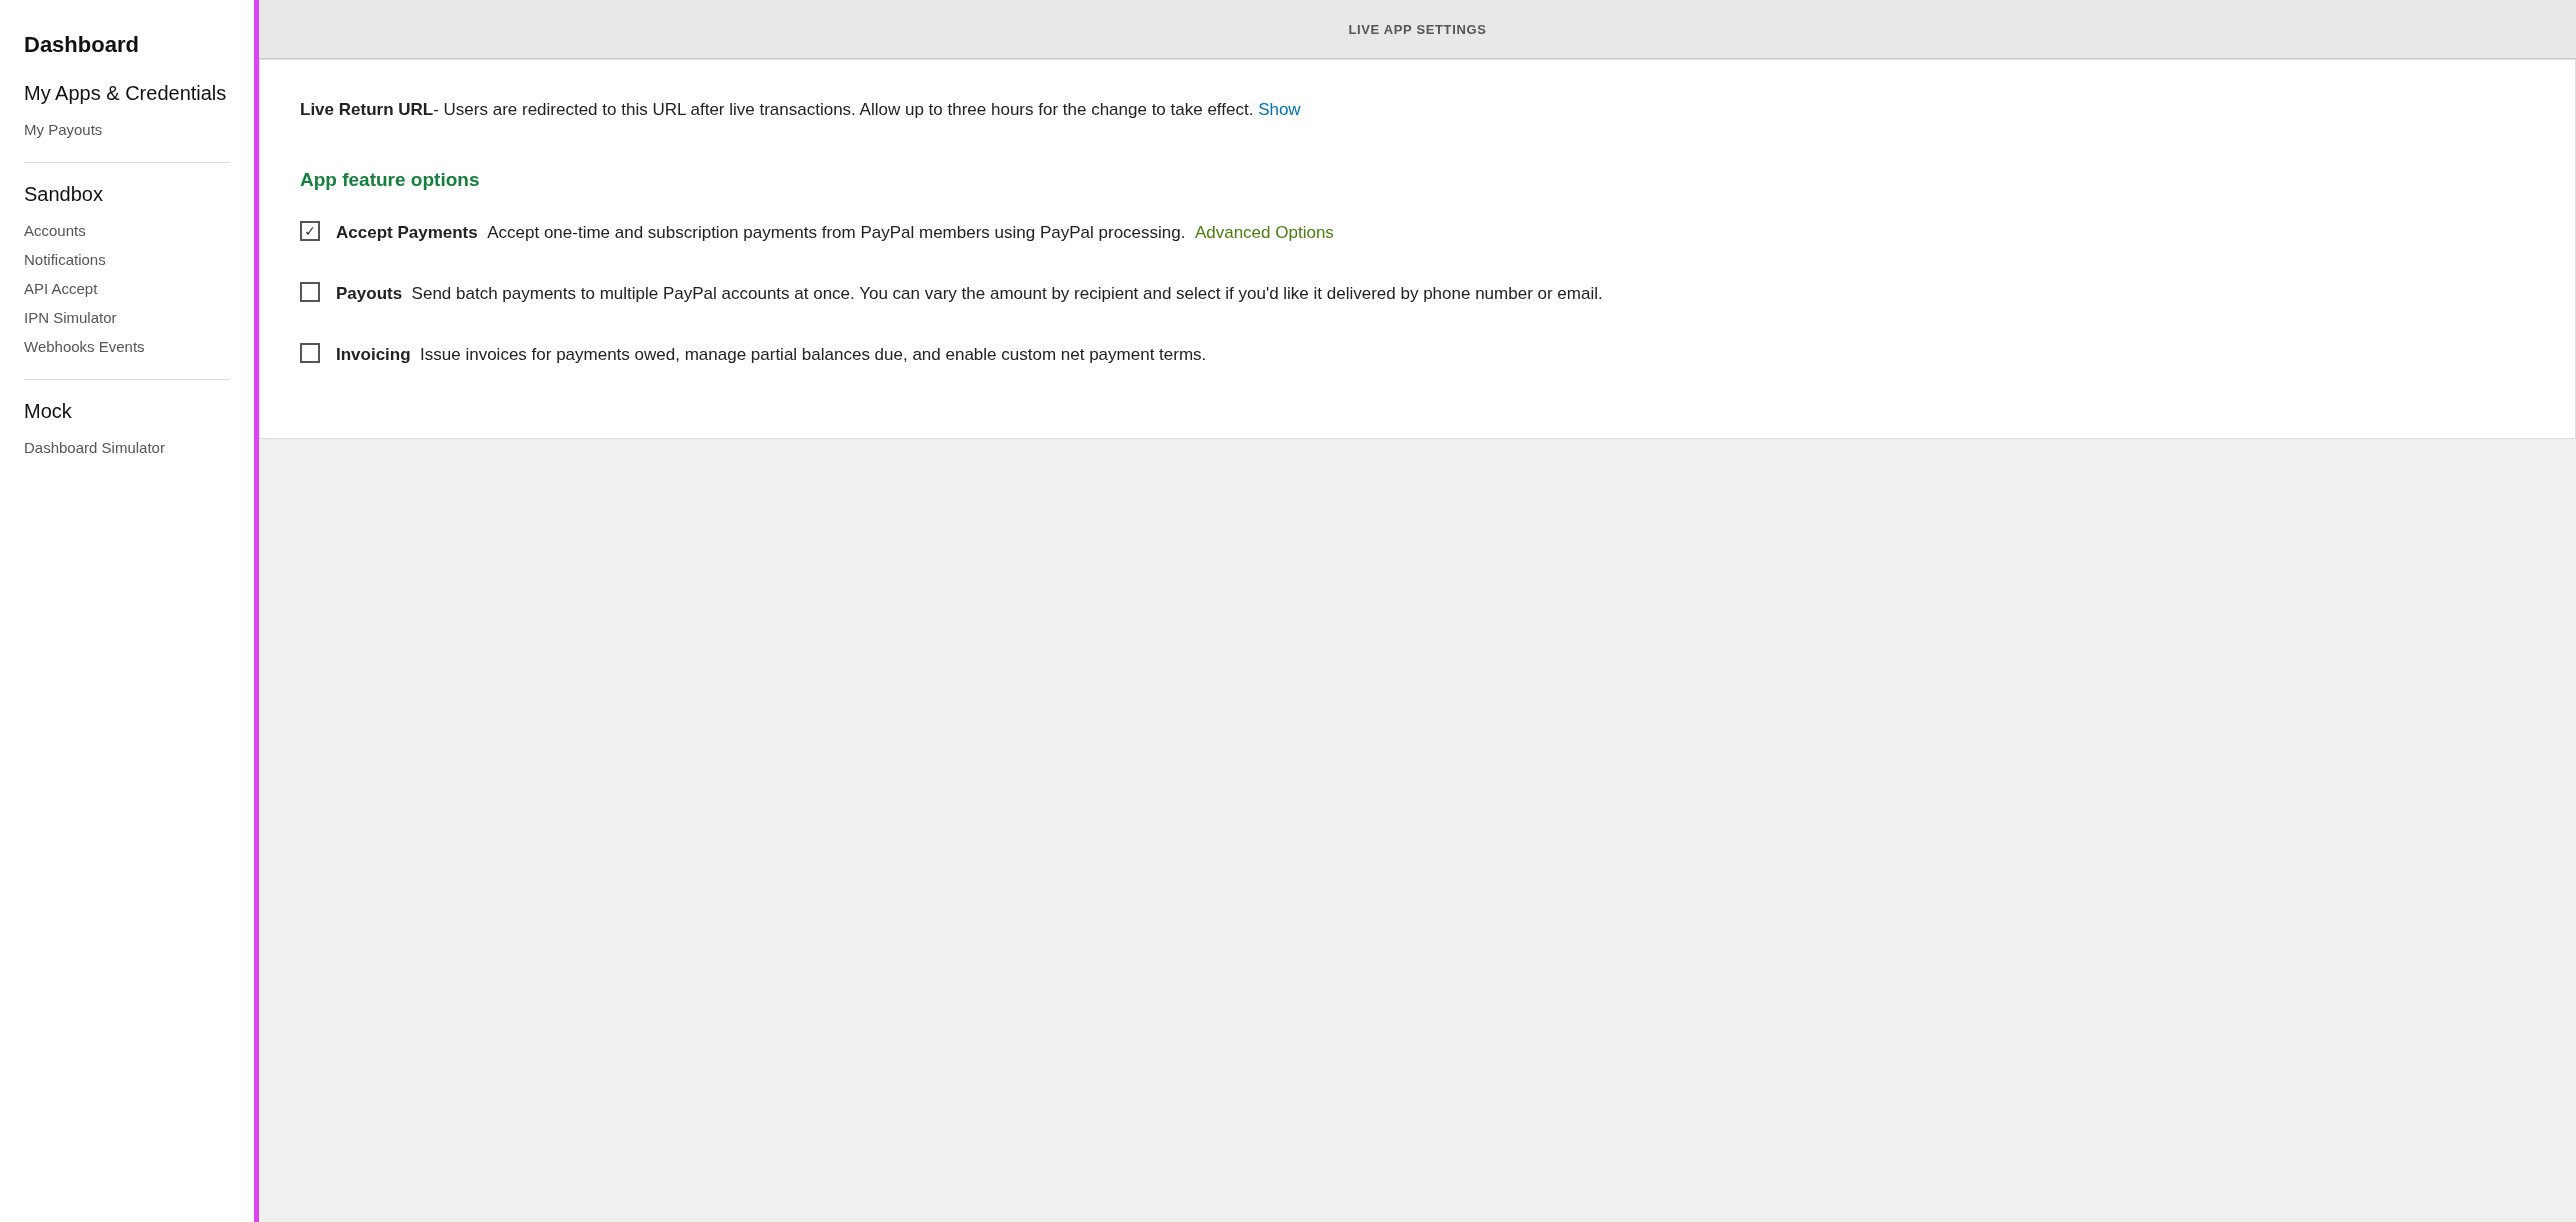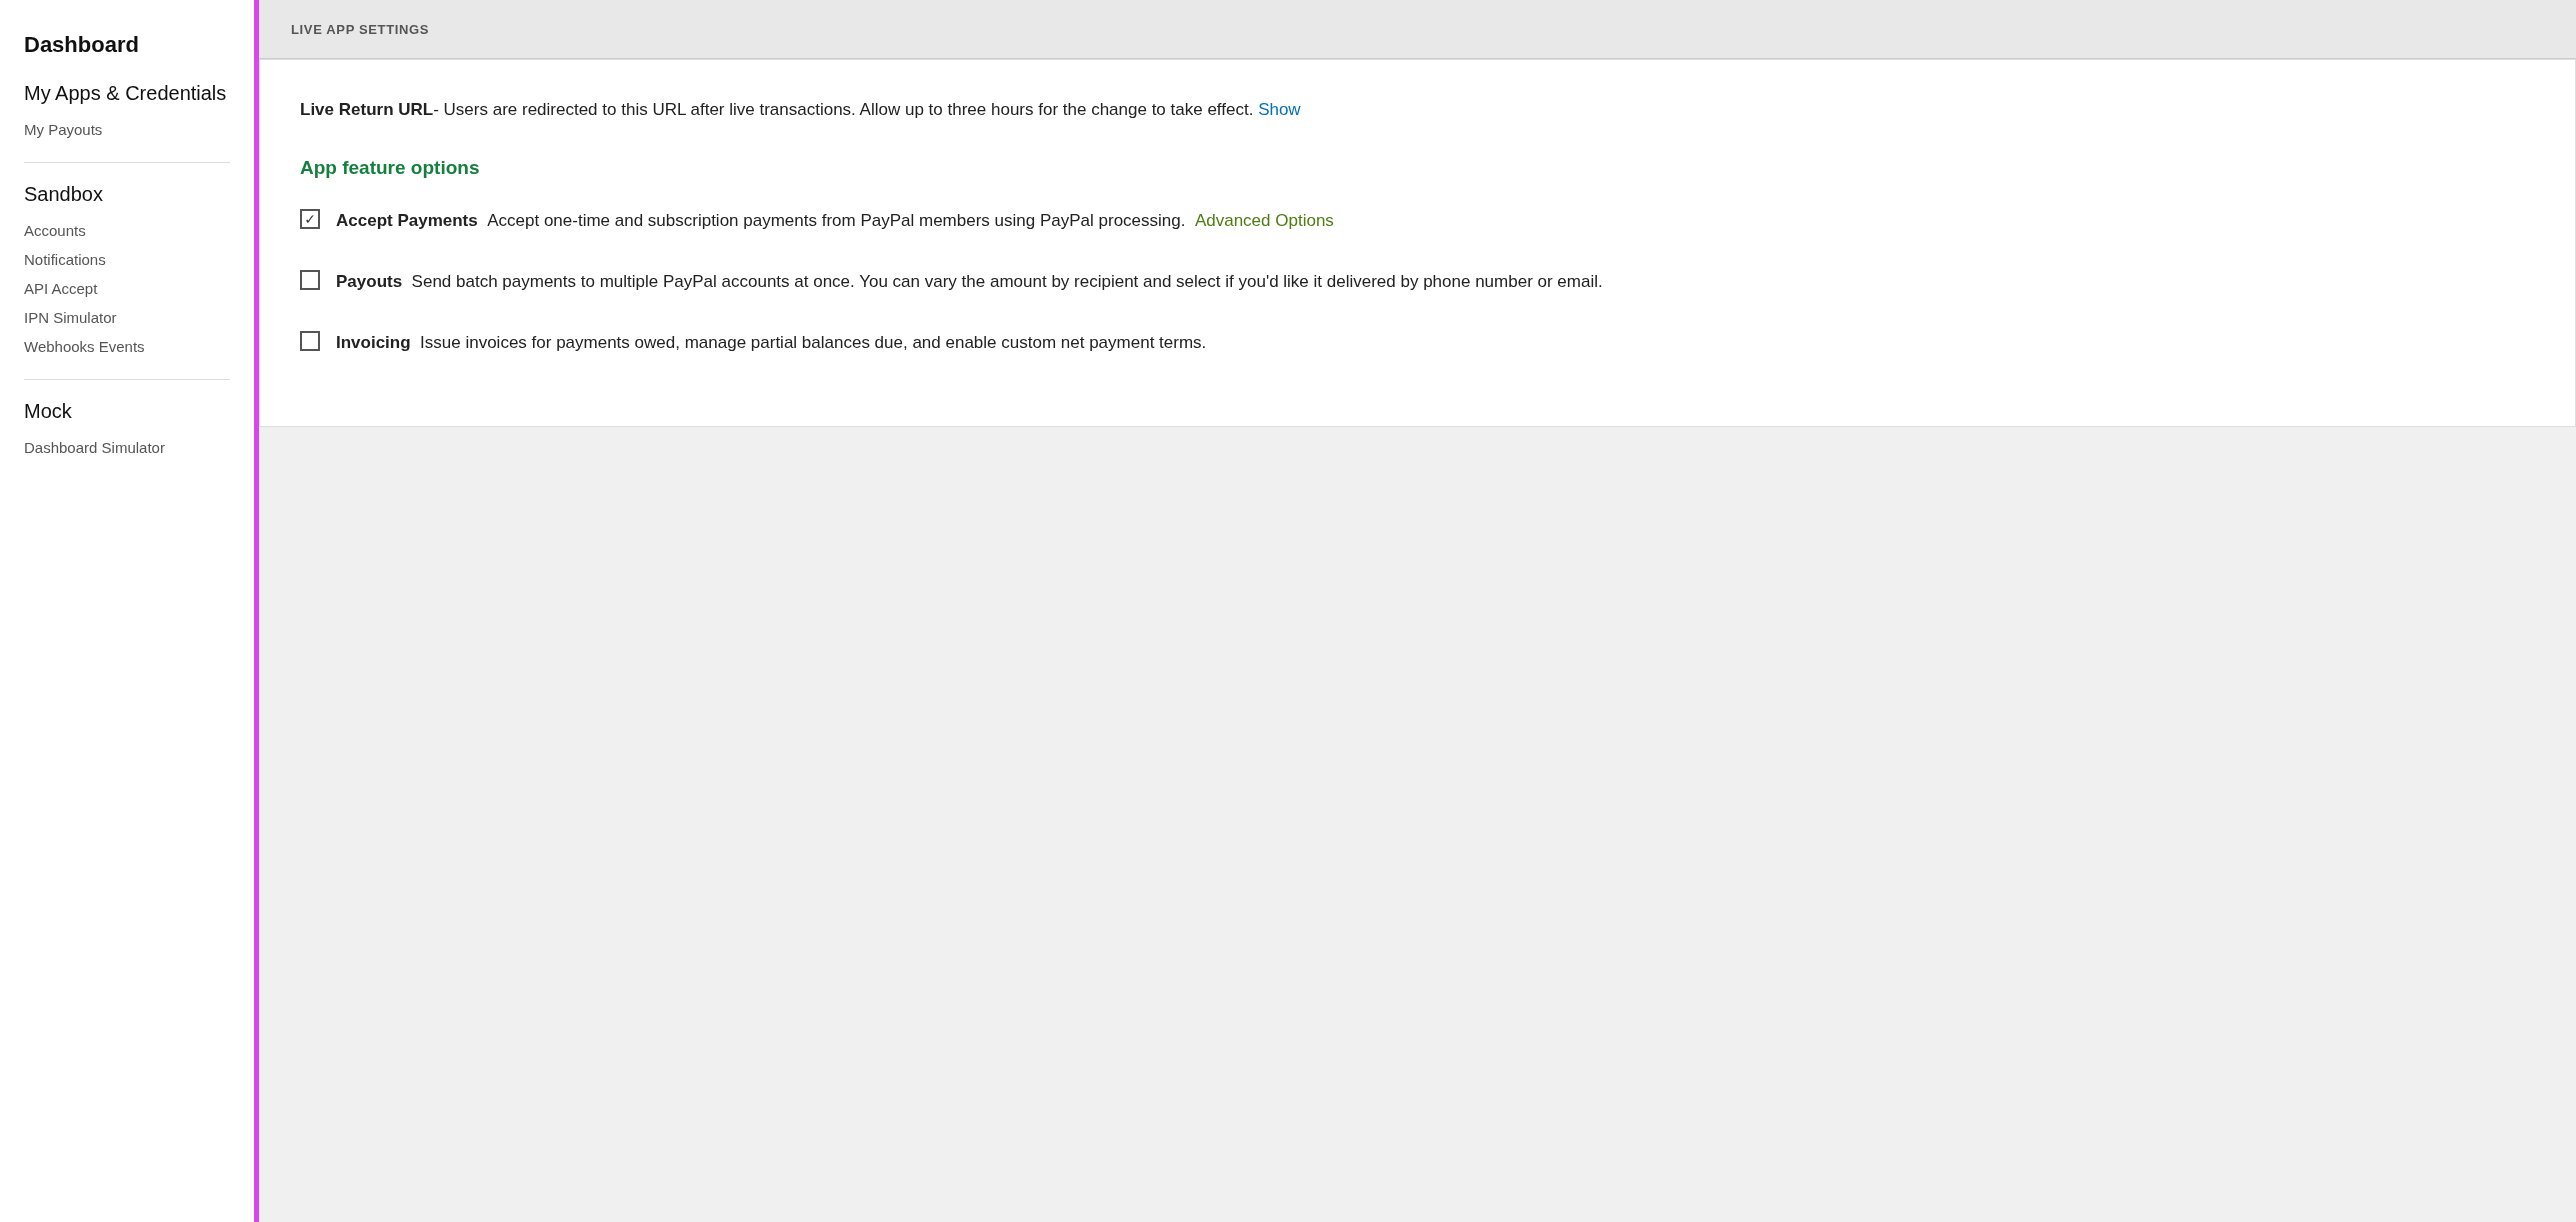--- a/index.html
+++ b/index.html
@@ -56,39 +56,40 @@
     .main-content {
       flex: 1;
       padding: 0;
       background: #f0f0f0;
     }
 
     .section-header {
       background: #e8e8e8;
       padding: 20px 32px;
       border-bottom: 1px solid #ccc;
+      text-align: center;
     }
 
     .section-header-title {
       font-size: 13px;
       font-weight: 600;
       color: #555;
       letter-spacing: 0.05em;
       text-transform: uppercase;
     }
 
     .content-card {
       background: #fff;
       margin: 0;
       padding: 36px 40px;
       border: 1px solid #ddd;
     }
 
     .live-return-url-section {
-      margin-bottom: 32px;
+      margin-bottom: 44px;
     }
 
     .live-return-url-text {
       font-size: 17px;
       color: #222;
       line-height: 1.7;
     }
 
     .live-return-url-text strong {
       font-weight: 600;

